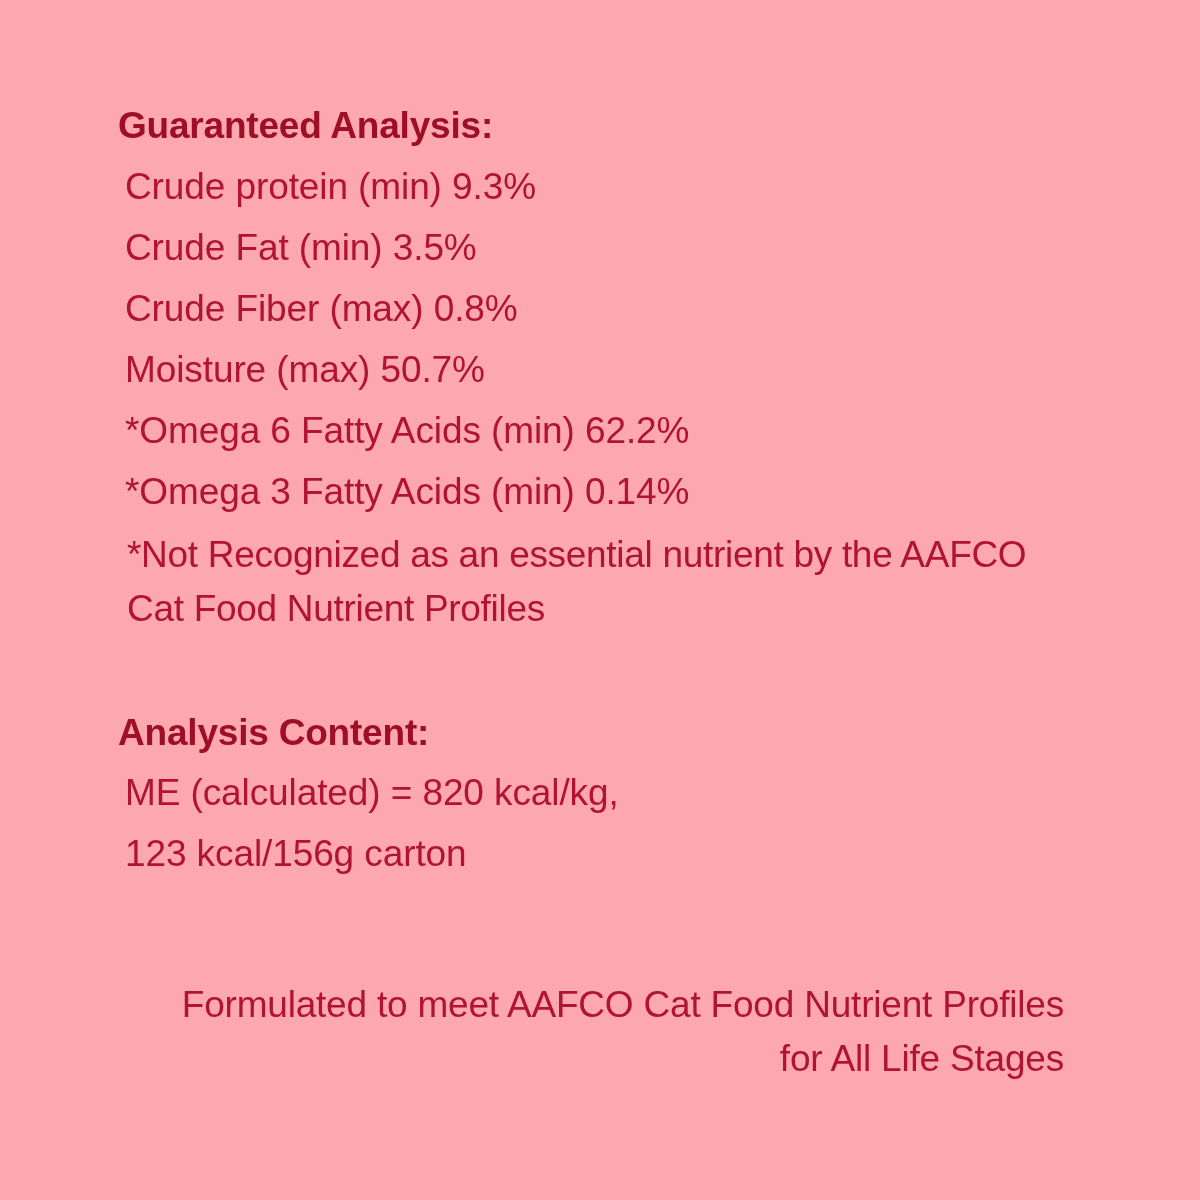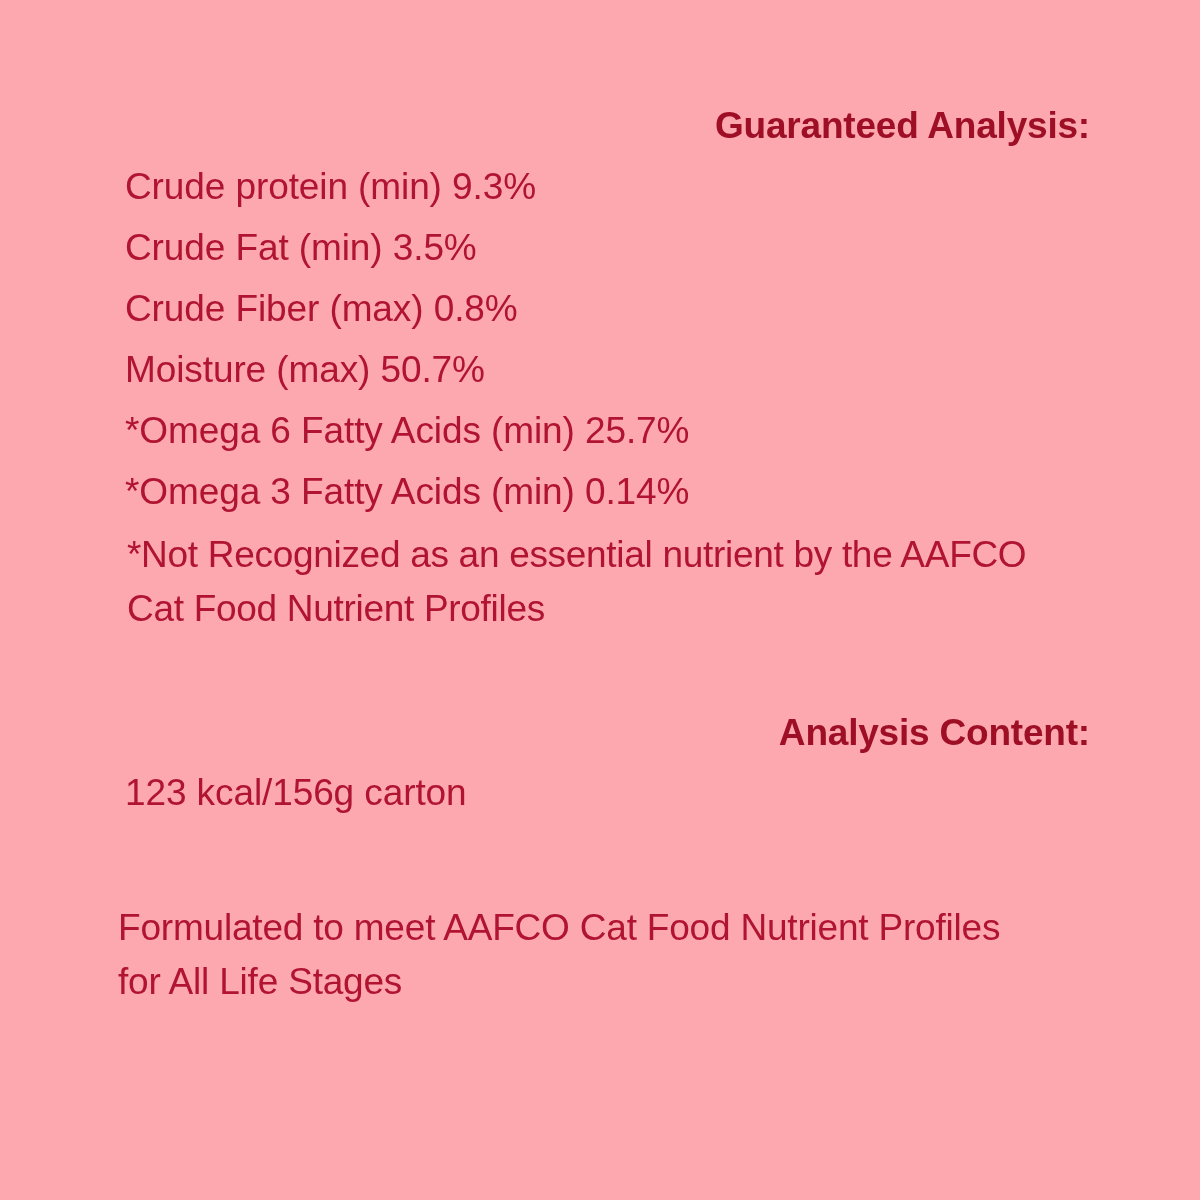--- a/index.html
+++ b/index.html
@@ -25,22 +25,21 @@
   .section {
     margin: 0;
   }
 
   .section-heading {
     font-size: 37px;
     font-weight: bold;
     line-height: 1.42;
     letter-spacing: -0.2px;
     color: #9e0f26;
-    margin: 0 0 4px 8px;
-    text-align: right;
+    margin: 0 0 4px 0;
   }
 
   .line {
     font-size: 37px;
     line-height: 1.46;
     letter-spacing: -0.1px;
     color: #b01430;
     margin: 7px;
     white-space: pre-wrap;
   }
@@ -60,44 +59,46 @@
 
   .gap-block-large {
     height: 74px;
   }
 
   .closing {
     font-size: 37px;
     line-height: 1.46;
     letter-spacing: -0.2px;
     color: #b01430;
-    margin: 0;
+    margin: 16px;
     max-width: 930px;
+    text-align: right;
   }
 </style>
 </head>
 <body style="background: rgb(253, 167, 174);">
 
 <div class="label-panel">
 
   <div class="section">
     <div class="section-heading">Guaranteed Analysis:</div>
     <div class="line">Crude protein (min) 9.3%</div>
     <div class="line">Crude Fat (min) 3.5%</div>
     <div class="line">Crude Fiber (max) 0.8%</div>
     <div class="line">Moisture (max) 50.7%</div>
-    <div class="line">*Omega 6 Fatty Acids (min) 25.7%</div>
+    <div class="line">*Omega 6 Fatty Acids (min) 62.2%</div>
     <div class="line">*Omega 3 Fatty Acids (min) 0.14%</div>
     <div class="footnote">*Not Recognized as an essential nutrient by the AAFCO Cat Food Nutrient Profiles</div>
   </div>
 
   <div class="gap-block"></div>
 
   <div class="section">
     <div class="section-heading">Analysis Content:</div>
+    <div class="line">ME (calculated) = 820 kcal/kg,</div>
     <div class="line">123 kcal/156g carton</div>
   </div>
 
   <div class="gap-block-large"></div>
 
   <div class="closing">Formulated to meet AAFCO Cat Food Nutrient Profiles for All Life Stages</div>
 
 </div>
 
 </body></html>

